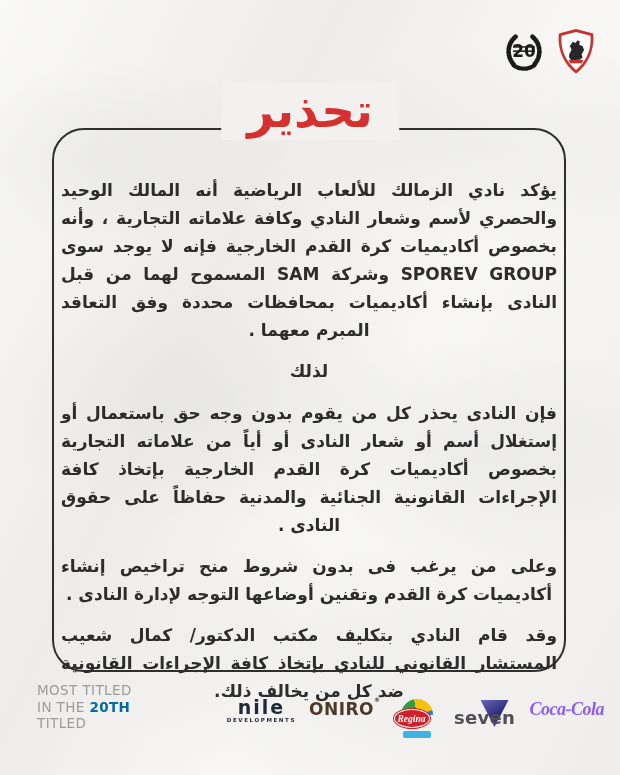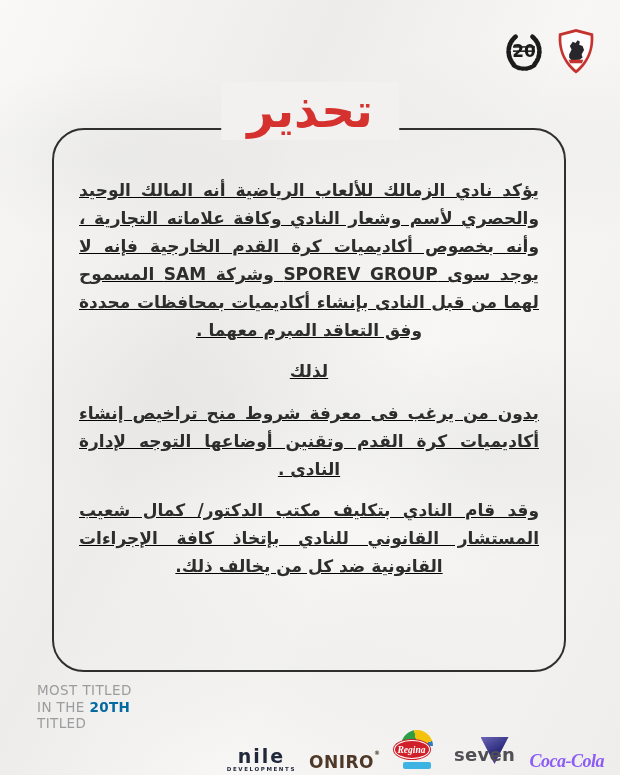--- a/index.html
+++ b/index.html
@@ -15,30 +15,30 @@
       linear-gradient(115deg, rgba(255,255,255,0.55) 0%, rgba(200,200,205,0.12) 35%, rgba(255,255,255,0.4) 60%, rgba(205,205,210,0.1) 100%);
   }
   
   .header-logos{position:absolute;top:28px;right:24px;display:flex;align-items:center;gap:10px;z-index:3;}
   
   .title-wrap{position:absolute;top:82px;left:50%;transform:translateX(-50%);background:#f2f1ef;padding:0 26px;z-index:2;}
   .title-wrap h1{margin:0;font-size:47px;line-height:58px;font-weight:800;color:#d5312e;direction:rtl;letter-spacing:-1px;}
   
   .notice-box{position:absolute;left:52px;top:128px;width:514px;height:544px;
     border:2px solid #2f2f2f;border-radius:32px;box-sizing:border-box;z-index:1;}
-  .notice-content{padding:46px 25px 0;direction:rtl;text-decoration:underline;}
+  .notice-content{padding:46px 7px 0;direction:rtl;}
   .notice-content p{margin:0 0 13px;font-size:17px;line-height:28px;font-weight:700;color:#2d2d2d;
     text-align:justify;text-align-last:center;}
   .notice-content p.standalone{text-align:left;margin:2px 0 14px;}
   
   .motto{position:absolute;left:37px;top:682px;font-size:13.5px;line-height:16.5px;color:#9b9c9e;
     letter-spacing:0.4px;font-weight:500;}
   .motto b{color:#0369a1;font-weight:700;}
   
-  .sponsors{position:absolute;right:16px;top:724px;height:48px;display:flex;align-items:flex-end;gap:13px;}
+  .sponsors{position:absolute;right:16px;top:699px;height:48px;display:flex;align-items:flex-start;gap:13px;}
   .sponsor{display:flex;flex-direction:column;align-items:center;justify-content:center;}
   .nile-name{font-size:19px;font-weight:800;color:#20293a;letter-spacing:2px;line-height:16px;text-transform:lowercase;}
   .nile-sub{font-size:5.5px;font-weight:700;color:#20293a;letter-spacing:1.6px;margin-top:2px;}
   .oniro{font-size:17px;font-weight:800;color:#4e3827;letter-spacing:0.5px;position:relative;}
   .oniro sup{font-size:6px;position:relative;top:-6px;}
   .regina{position:relative;width:46px;height:42px;}
   .regina-fan{position:absolute;top:0;left:50%;transform:translateX(-50%);width:32px;height:16px;
     border-radius:16px 16px 0 0;
     background:conic-gradient(from -90deg at 50% 100%, #2e9e46 0 22%, #f4c20d 22% 45%, #2a7fc4 45% 70%, #e8431f 70% 100%);}
   .regina-oval{position:absolute;top:10px;left:0;width:36px;height:19px;border-radius:50%;
@@ -78,21 +78,22 @@
   </div>
 
   <div class="title-wrap">
     <h1>تحذير</h1>
   </div>
 
   <div class="notice-box">
     <div class="notice-content">
       <p>يؤكد نادي الزمالك للألعاب الرياضية أنه المالك الوحيد والحصري لأسم وشعار النادي وكافة علاماته التجارية ، وأنه بخصوص أكاديميات كرة القدم الخارجية فإنه لا يوجد سوى SPOREV GROUP وشركة SAM المسموح لهما من قبل النادى بإنشاء أكاديميات بمحافظات محددة  وفق التعاقد المبرم معهما .</p>
       <p class="standalone">لذلك</p>
-      <p>بدون من يرغب فى معرفة شروط منح تراخيص إنشاء أكاديميات كرة القدم وتقنين أوضاعها التوجه لإدارة النادى .</p>
+      <p>فإن النادى يحذر كل من يقوم بدون وجه حق باستعمال أو إستغلال أسم أو شعار النادى أو أياً من علاماته التجارية بخصوص أكاديميات كرة القدم الخارجية بإتخاذ كافة الإجراءات القانونية الجنائية والمدنية حفاظاً على حقوق النادى .</p>
+      <p>وعلى من يرغب فى بدون شروط منح تراخيص إنشاء أكاديميات كرة القدم وتقنين أوضاعها التوجه لإدارة النادى .</p>
       <p>وقد قام النادي بتكليف مكتب الدكتور/ كمال شعيب المستشار القانوني للنادي بإتخاذ كافة الإجراءات القانونية ضد كل من يخالف ذلك.</p>
     </div>
   </div>
 
   <div class="motto">
     <div>MOST TITLED</div>
     <div><span>IN THE </span><b>20TH</b></div>
     <div>TITLED</div>
   </div>
 

